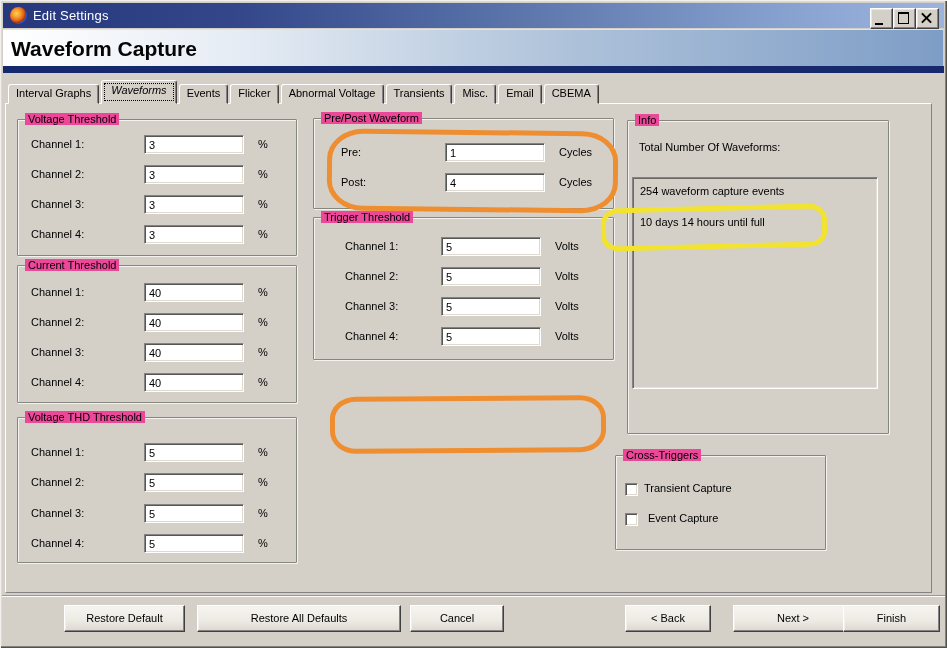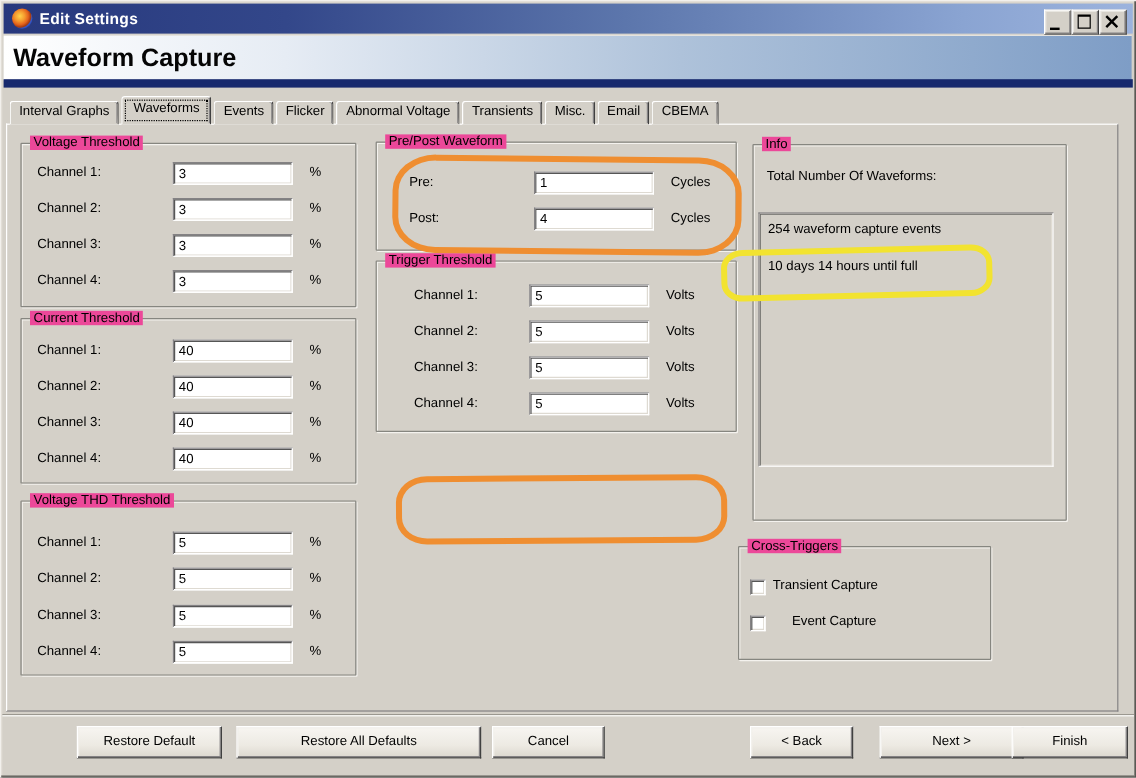--- a/index.html
+++ b/index.html
@@ -12,21 +12,21 @@
   
   .titlebar{
     position:absolute;left:3px;top:3px;right:3px;height:25px;
     background:linear-gradient(to right,#27387d 0%,#33478a 25%,#5c76ac 55%,#8aa4d2 85%,#9cb3dd 100%);
     display:flex;align-items:center;
   }
   .app-icon{
     position:absolute;left:7px;top:4px;width:17px;height:17px;border-radius:50%;
     background:radial-gradient(circle at 38% 38%,#ffd24a 0%,#f59a2e 28%,#e4631c 48%,#a23a12 62%,#3558c8 68%,#16309a 88%,#10236e 100%);
   }
-  .title-text{position:absolute;left:30px;top:5px;color:#fff;font-weight:bold;font-size:13px;letter-spacing:.2px;}
+  .title-text{position:absolute;left:30px;top:5px;color:#fff;font-weight:normal;font-size:13px;letter-spacing:.2px;}
   .winbtn{
     position:absolute;top:5px;width:21px;height:19px;background:#d4d0c8;
     border:1px solid;border-color:#fff #404040 #404040 #fff;
     box-shadow:inset -1px -1px 0 #848284, inset 1px 1px 0 #e8e6e0;
   }
   .btn-min{right:51px}.btn-max{right:28px}.btn-close{right:5px}
   .btn-min::after{content:"";position:absolute;left:4px;bottom:3px;width:8px;height:2px;background:#000;}
   .btn-max::after{content:"";position:absolute;left:4px;top:3px;width:9px;height:9px;border:1px solid #000;border-top-width:2px;}
   .btn-close::before,.btn-close::after{content:"";position:absolute;left:3px;top:8px;width:13px;height:2px;background:#000;}
   .btn-close::before{transform:rotate(45deg);}
@@ -42,21 +42,21 @@
   .navy-stripe{position:absolute;left:3px;top:66px;right:3px;height:7px;background:#17296d;}
   
   .tabstrip{position:absolute;left:8px;top:83px;height:21px;display:flex;align-items:flex-end;z-index:6;}
   .tab{
     height:18px;line-height:17px;padding:0 7px;margin-right:2px;background:#d4d0c8;
     border:1px solid;border-color:#fff #404040 #d4d0c8 #fff;border-radius:3px 3px 0 0;
     box-shadow:inset -1px 0 0 #848284;white-space:nowrap;cursor:default;
   }
   .tab.selected{
     height:22px;line-height:19px;padding:0 9px;position:relative;z-index:7;
-    outline:1px dotted #000;outline-offset:-4px;
+    outline:1px dotted #000;outline-offset:-4px;font-style:italic;
   }
   
   .panel{
     position:absolute;left:5px;top:103px;width:925px;height:488px;background:#d4d0c8;
     border:1px solid;border-color:#fff #848284 #848284 #fff;z-index:1;
   }
   .divider{position:absolute;left:2px;right:2px;top:595px;height:0;border-top:1px solid #9b9890;border-bottom:1px solid #fdfcfa;}
   
   .groupbox{
     position:absolute;border:1px solid #868680;border-radius:1px;
@@ -311,21 +311,21 @@
       <span class="list-item" style="top:7px;">254 waveform capture events</span>
       <span class="list-item" style="top:38px;">10 days 14 hours until full</span>
     </div>
   </div>
 
   <div class="groupbox" id="g-xt">
     <span class="legend">Cross-Triggers</span>
     <span class="checkbox" style="left:9px;top:27px;"></span>
     <span class="cb-label" style="left:28px;top:26px;">Transient Capture</span>
     <span class="checkbox" style="left:9px;top:57px;"></span>
-    <span class="cb-label" style="left:44px;top:56px;">Event Capture</span>
+    <span class="cb-label" style="left:32px;top:56px;">Event Capture</span>
   </div>
 
   <div class="divider"></div>
   <div class="pushbtn" style="left:64px;width:121px;">Restore Default</div>
   <div class="pushbtn" style="left:197px;width:204px;">Restore All Defaults</div>
   <div class="pushbtn" style="left:410px;width:94px;">Cancel</div>
   <div class="pushbtn" style="left:625px;width:86px;">&lt; Back</div>
   <div class="pushbtn" style="left:733px;width:120px;">Next &gt;</div>
   <div class="pushbtn" style="left:843px;width:97px;">Finish</div>
 

